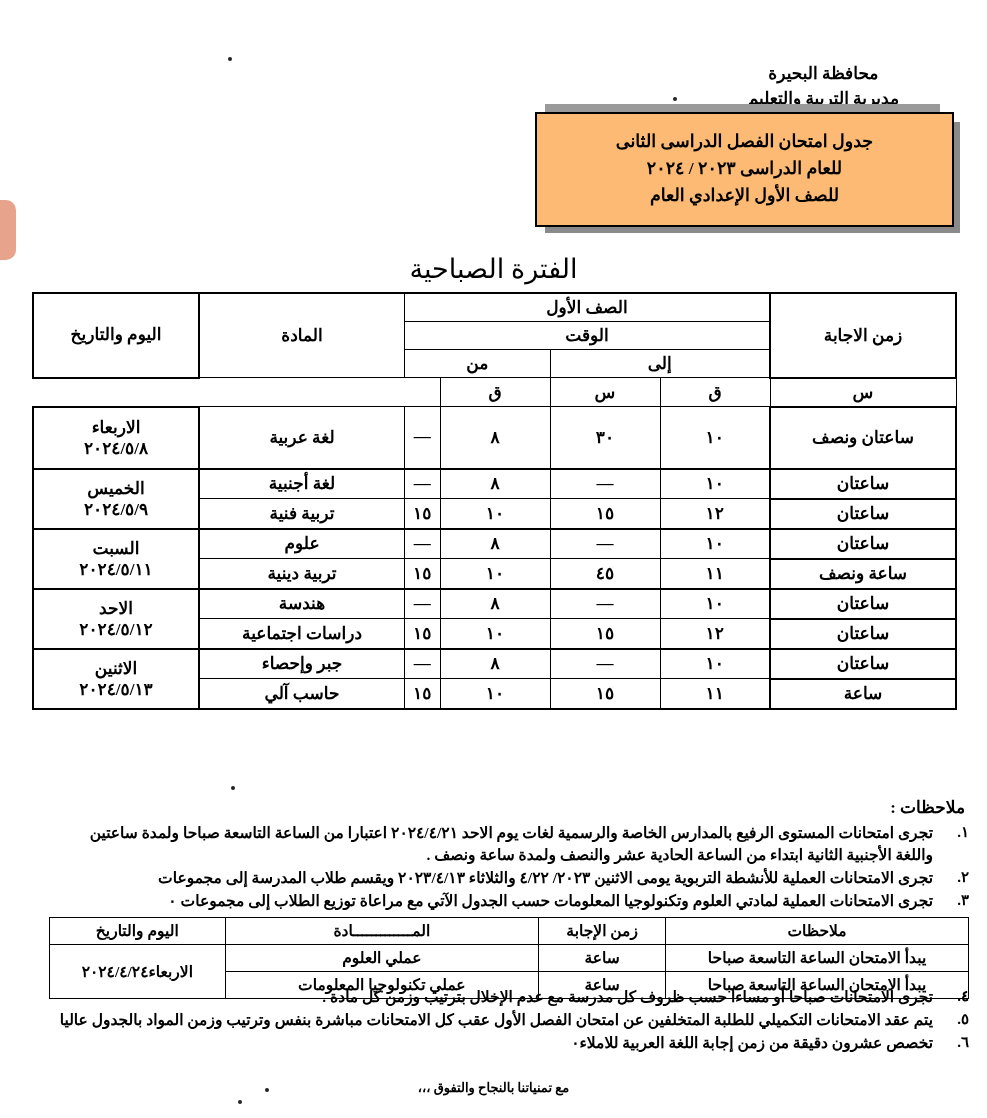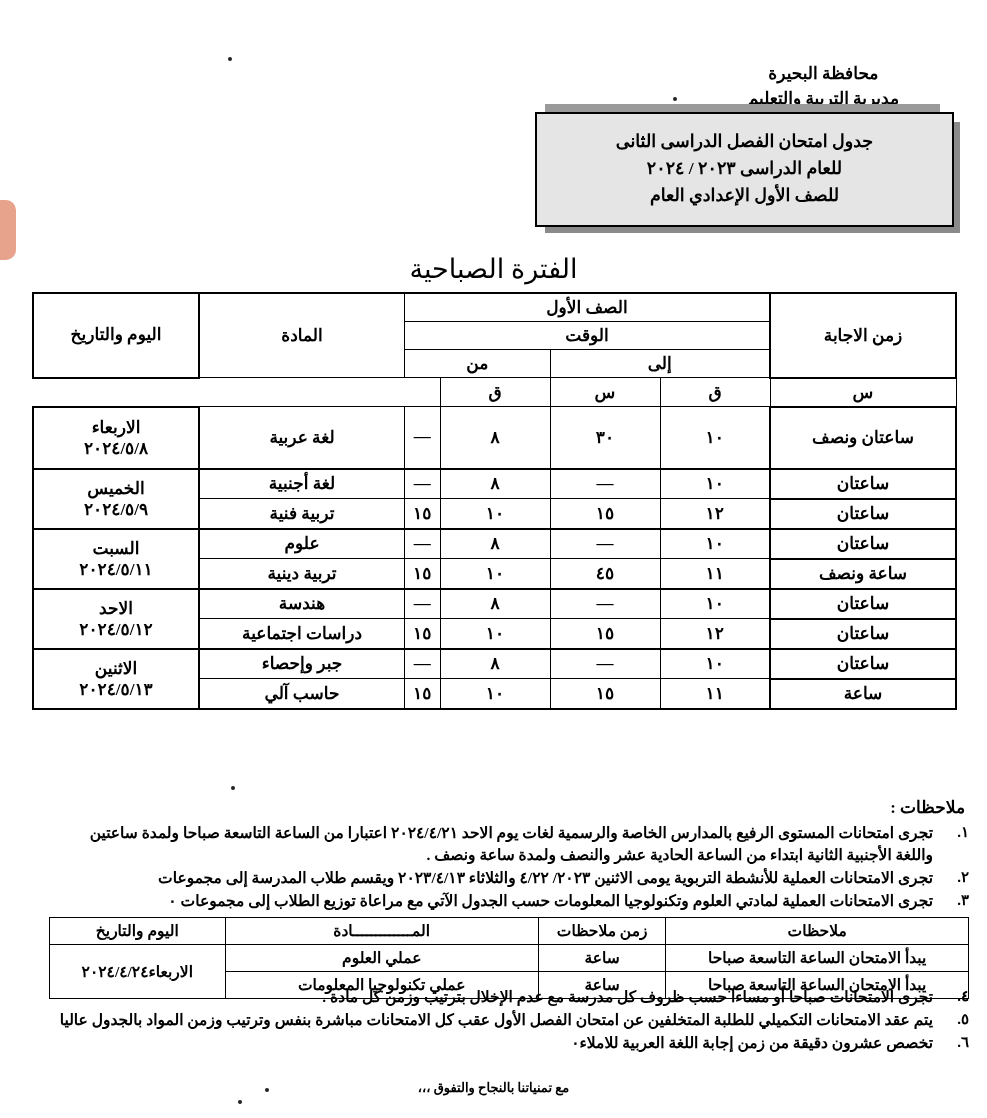--- a/index.html
+++ b/index.html
@@ -35,21 +35,21 @@
     letter-spacing: 1px;
     font-size: 15px;
   }
 
   .title-box {
     position: absolute;
     top: 112px;
     left: 535px;
     width: 395px;
     border: 2px solid #000;
-    background: #e5e5e5;
+    background: #fdba74;
     padding: 14px 10px 16px;
     text-align: center;
     font-weight: bold;
     font-size: 17.5px;
     line-height: 1.55;
     box-shadow: 8px 8px 0 -2px #8a8a8a;
     z-index: 3;
   }
   .title-shadow {
     position: absolute;
@@ -366,21 +366,21 @@
         <span class="num">٣.</span>
         <span class="note-line">تجرى الامتحانات العملية لمادتي العلوم وتكنولوجيا المعلومات حسب الجدول الآتي مع مراعاة توزيع الطلاب إلى مجموعات ٠</span>
       </li>
     </ol>
   </div>
 
   <table class="practical">
     <tbody>
       <tr>
         <td class="p-notes">ملاحظات</td>
-        <td class="p-time">زمن ملاحظات</td>
+        <td class="p-time">زمن الإجابة</td>
         <td class="p-subject">المـــــــــــــادة</td>
         <td class="p-date">اليوم والتاريخ</td>
       </tr>
       <tr>
         <td>يبدأ الامتحان الساعة التاسعة صباحا</td>
         <td>ساعة</td>
         <td>عملي العلوم</td>
         <td rowspan="2">الاربعاء٢٠٢٤/٤/٢٤</td>
       </tr>
       <tr>

